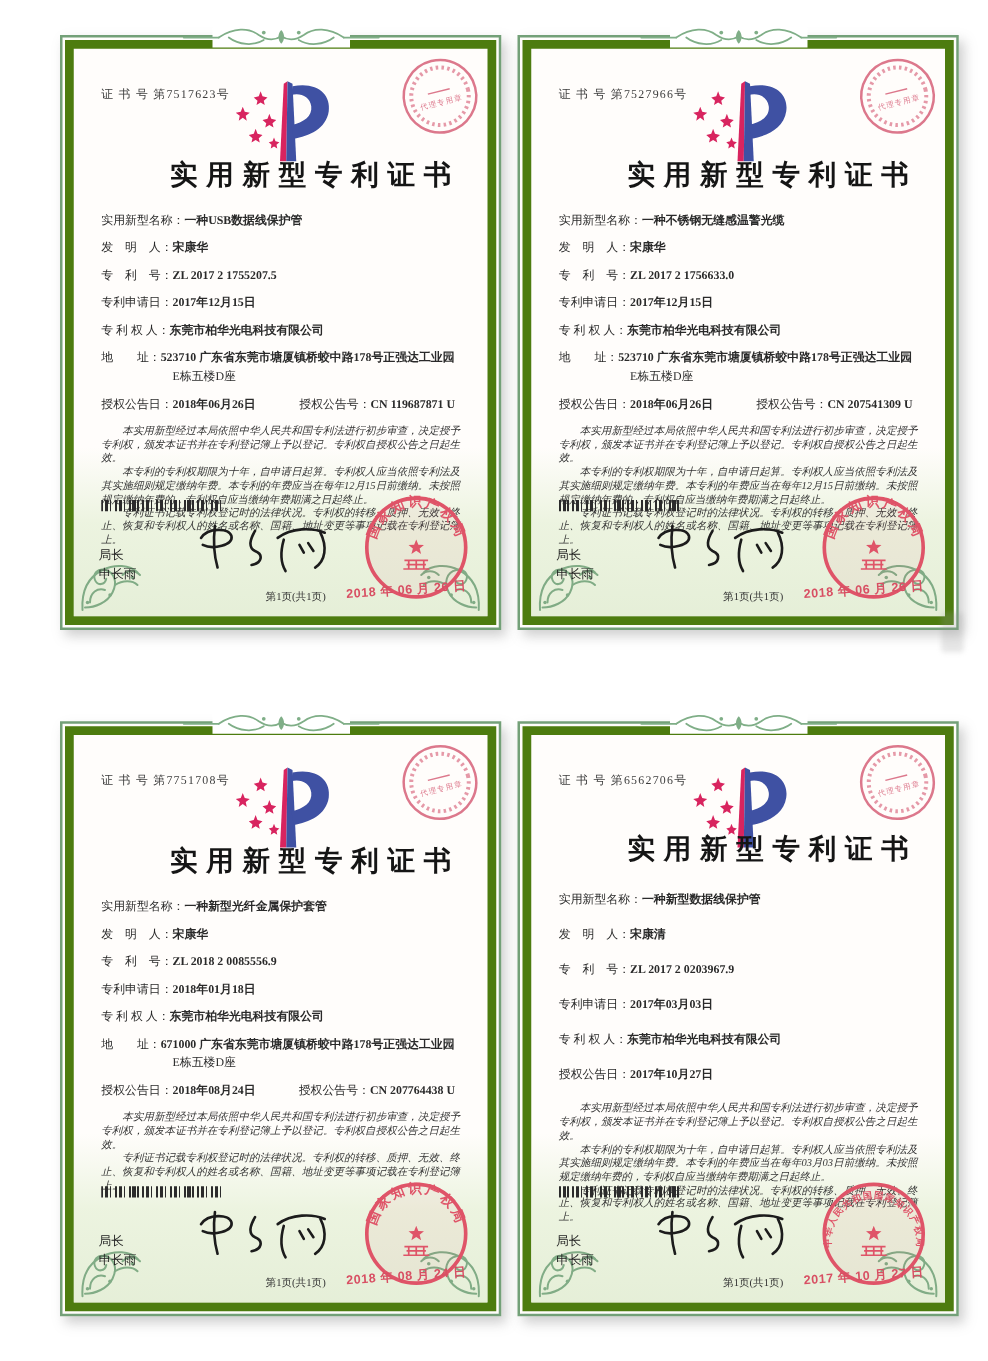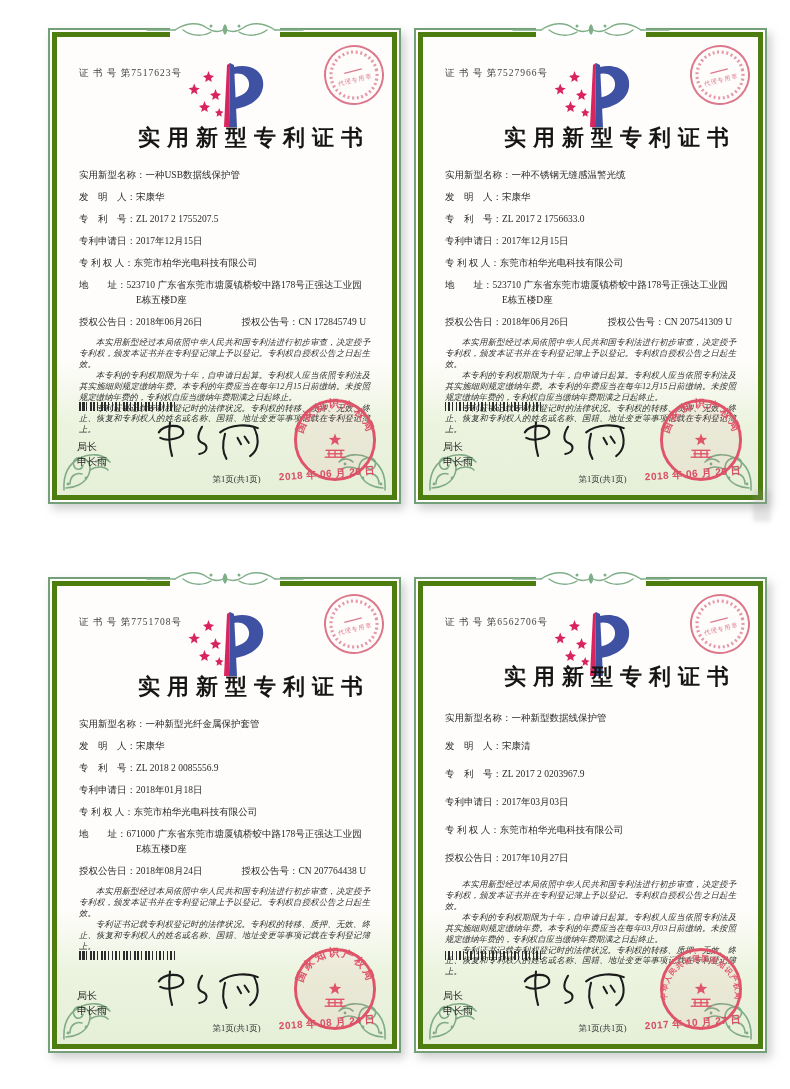--- a/index.html
+++ b/index.html
@@ -6,21 +6,21 @@
   body{
     width:790px;height:1089px;position:relative;background:#ffffff;
     font-family:"Liberation Serif","DejaVu Serif",serif;color:#222;
     overflow:hidden;
   }
   .cert{
     position:absolute;width:349px;height:472px;background:#fffdfb;
     border:2px solid #73a078;box-shadow:4px 5px 9px rgba(130,130,130,.38);
   }
   .cert-inner{
-    position:absolute;inset:2px;border:5px solid #4d7c0f;
+    position:absolute;inset:2px;border:7px solid #4d7c0f;
     padding:30px 22px 0 22px;box-sizing:border-box;overflow:hidden;
   }
   .cert-inner::after{
     content:"";position:absolute;left:0;right:0;bottom:0;height:135px;z-index:0;
     background:linear-gradient(180deg,rgba(235,243,222,0) 0%,rgba(233,242,219,.85) 45%,rgba(228,238,214,.95) 100%);
     pointer-events:none;
   }
   .cert-no{position:relative;z-index:2;font-size:9.5px;letter-spacing:1px;color:#3c3c3c;}
   .logo{position:absolute;left:50%;top:20px;transform:translateX(-50%);z-index:1;}
   .agency-stamp{
@@ -31,21 +31,21 @@
     position:absolute;top:32px;left:0;width:100%;text-align:center;
     font-size:6px;color:#d96a80;letter-spacing:1px;font-family:"Liberation Sans",sans-serif;
   }
   .title{
     position:relative;z-index:2;margin-top:43px;text-align:right;
     font-size:22px;font-weight:bold;letter-spacing:7px;color:#151515;white-space:nowrap;
   }
   .fields{position:relative;z-index:2;margin-top:16px;font-size:9.5px;color:#2a2a2a;}
   .fields .row{display:flex;margin-bottom:9px;line-height:13px;text-align:right;}
   .fields .lbl{white-space:nowrap;}
-  .fields .val{white-space:nowrap;}
+  .fields .val{white-space:nowrap;font-weight:bold;}
   .addr-block .val{white-space:normal;}
   .addr2{padding-left:57px;line-height:13px;margin-top:-7px;margin-bottom:9px;}
   .grant-row{display:flex;}
   .grant-right{margin-left:auto;padding-right:4px;}
   .body-text{position:relative;z-index:2;margin-top:6px;font-size:8.4px;line-height:1.3;color:#343434;text-align:justify;}
   .body-text p{margin:0;text-indent:2em;font-style:italic;}
   .barcode{
     position:absolute;left:22px;bottom:84px;width:97px;height:9px;z-index:2;
     background:
       repeating-linear-gradient(90deg,#2b2b2b 0 1.5px,transparent 1.5px 3px,#2b2b2b 3px 5.5px,transparent 5.5px 7px,#2b2b2b 7px 8px,transparent 8px 11px);
@@ -187,21 +187,21 @@
           <span class="val">东莞市柏华光电科技有限公司</span>
         </div>
       <div class="row addr-block">
           <span class="lbl">地　　址：</span>
           <span class="val">523710 广东省东莞市塘厦镇桥蛟中路178号正强达工业园</span>
         </div>
       <div class="addr2">E栋五楼D座</div>
       <div class="row grant-row">
         <span class="lbl">授权公告日：</span>
           <span class="val">2018年06月26日</span>
-        <span class="grant-right"><span class="lbl">授权公告号：</span><span class="val">CN 172845749 U</span></span>
+        <span class="grant-right"><span class="lbl">授权公告号：</span><span class="val">CN 119687871 U</span></span>
       </div>
     </div>
     <div class="body-text">
       <p>本实用新型经过本局依照中华人民共和国专利法进行初步审查，决定授予专利权，颁发本证书并在专利登记簿上予以登记。专利权自授权公告之日起生效。</p>
       <p>本专利的专利权期限为十年，自申请日起算。专利权人应当依照专利法及其实施细则规定缴纳年费。本专利的年费应当在每年12月15日前缴纳。未按照规定缴纳年费的，专利权自应当缴纳年费期满之日起终止。</p>
       <p>专利证书记载专利权登记时的法律状况。专利权的转移、质押、无效、终止、恢复和专利权人的姓名或名称、国籍、地址变更等事项记载在专利登记簿上。</p>
     </div>
     <div class="barcode"></div>
     <div class="sig-block">
       <div>局长</div>

